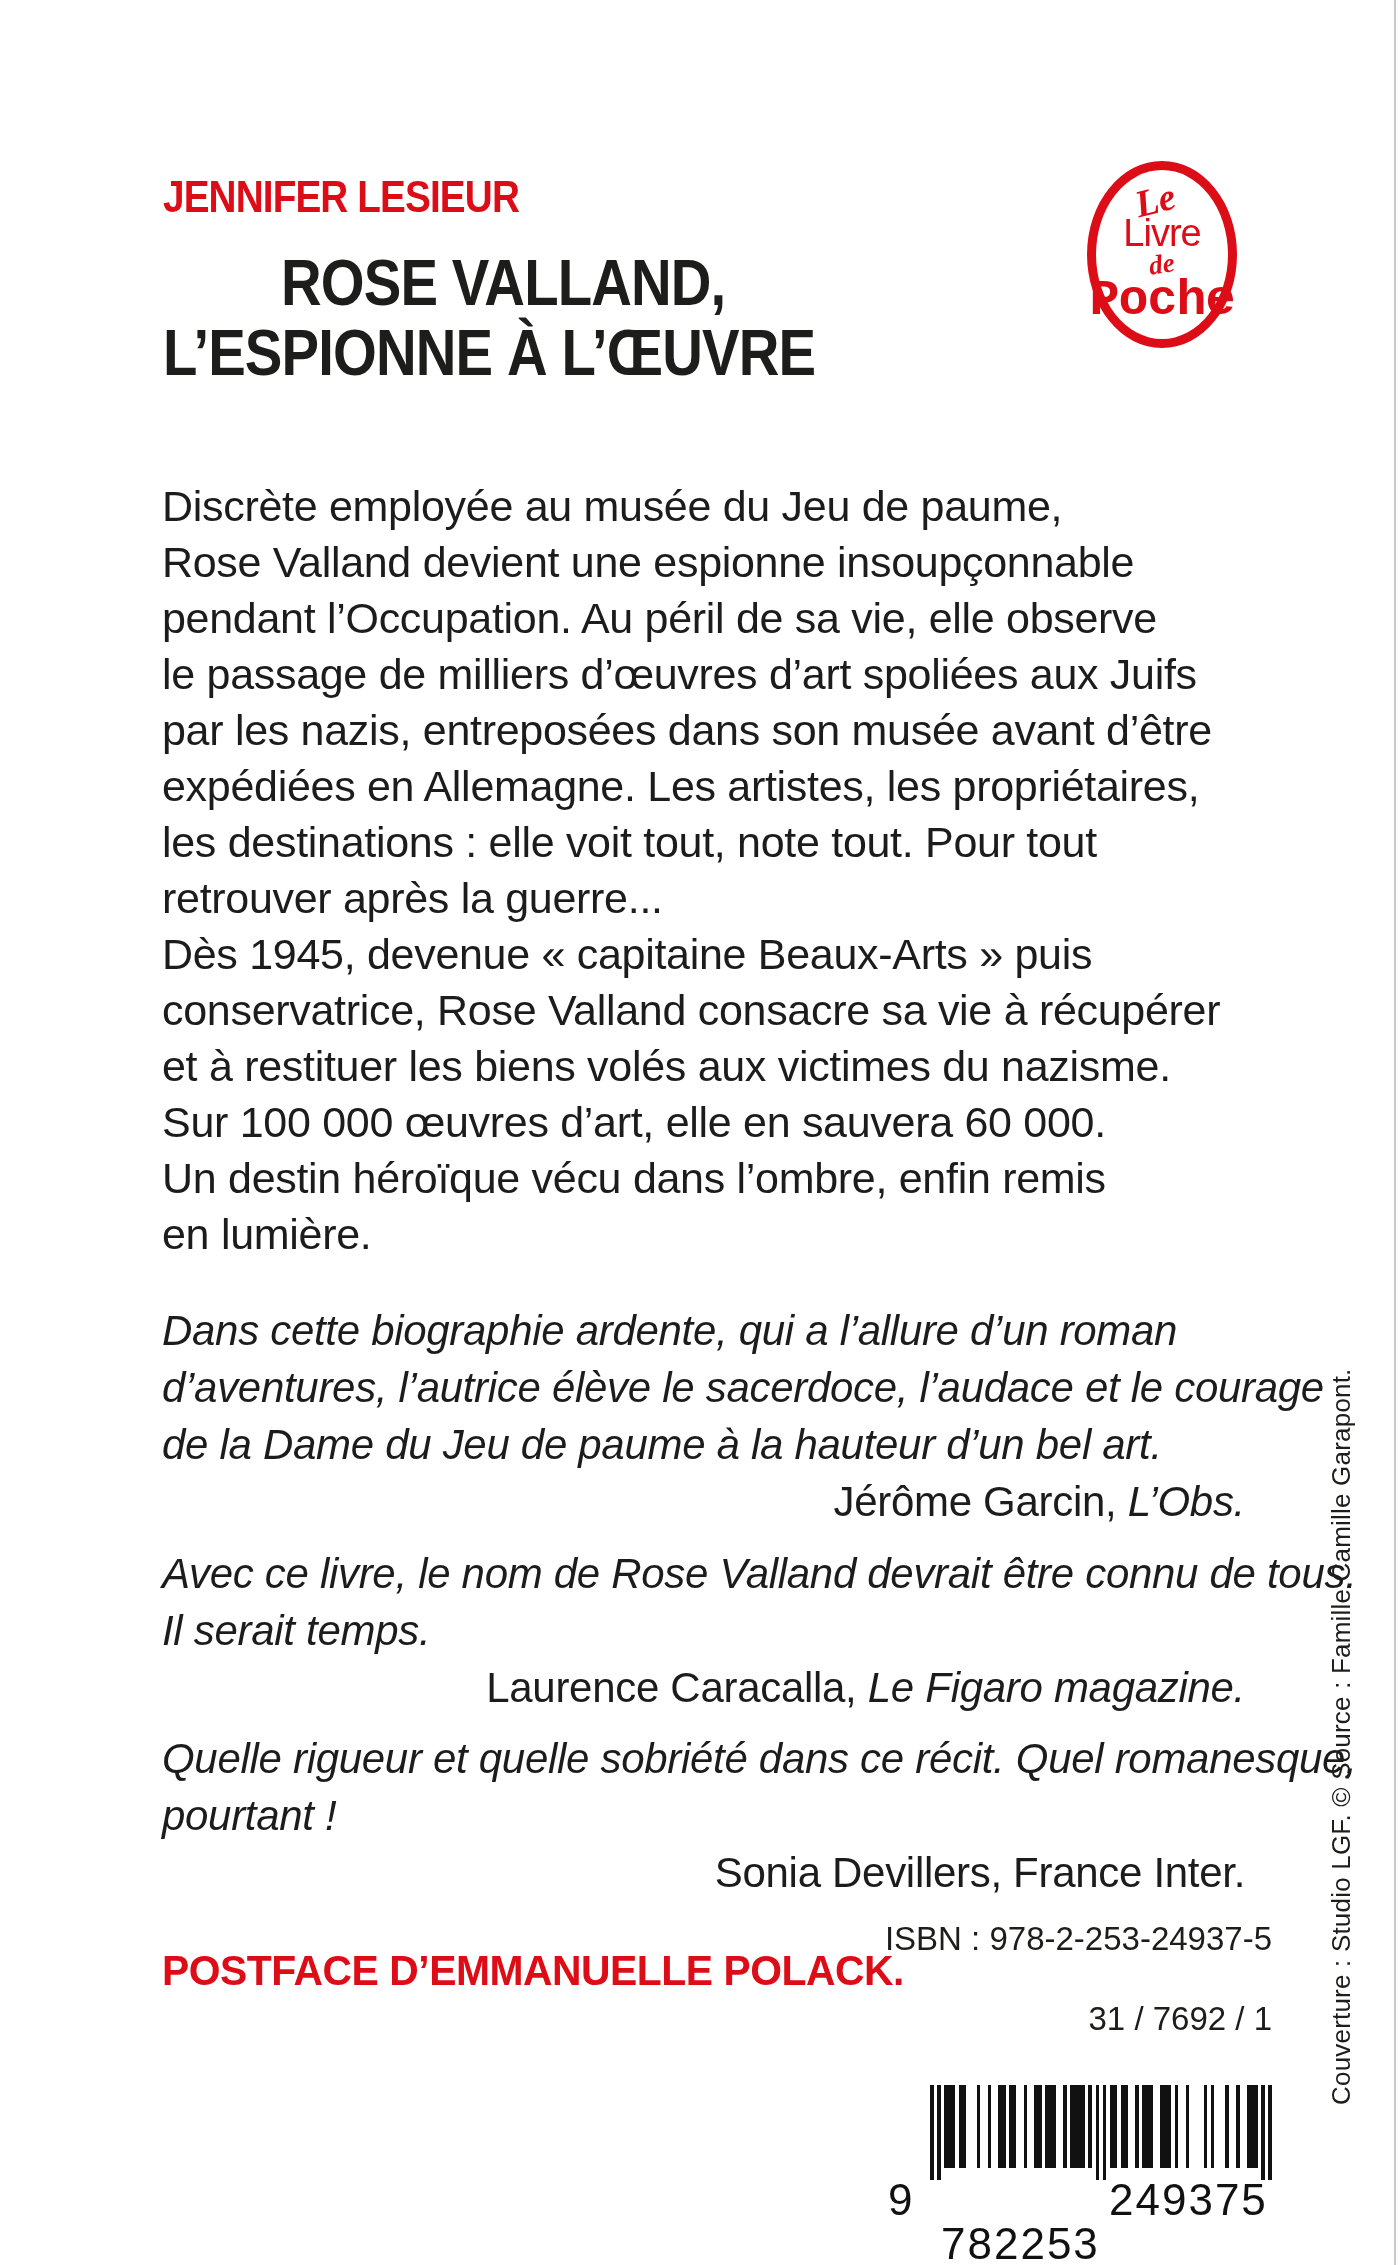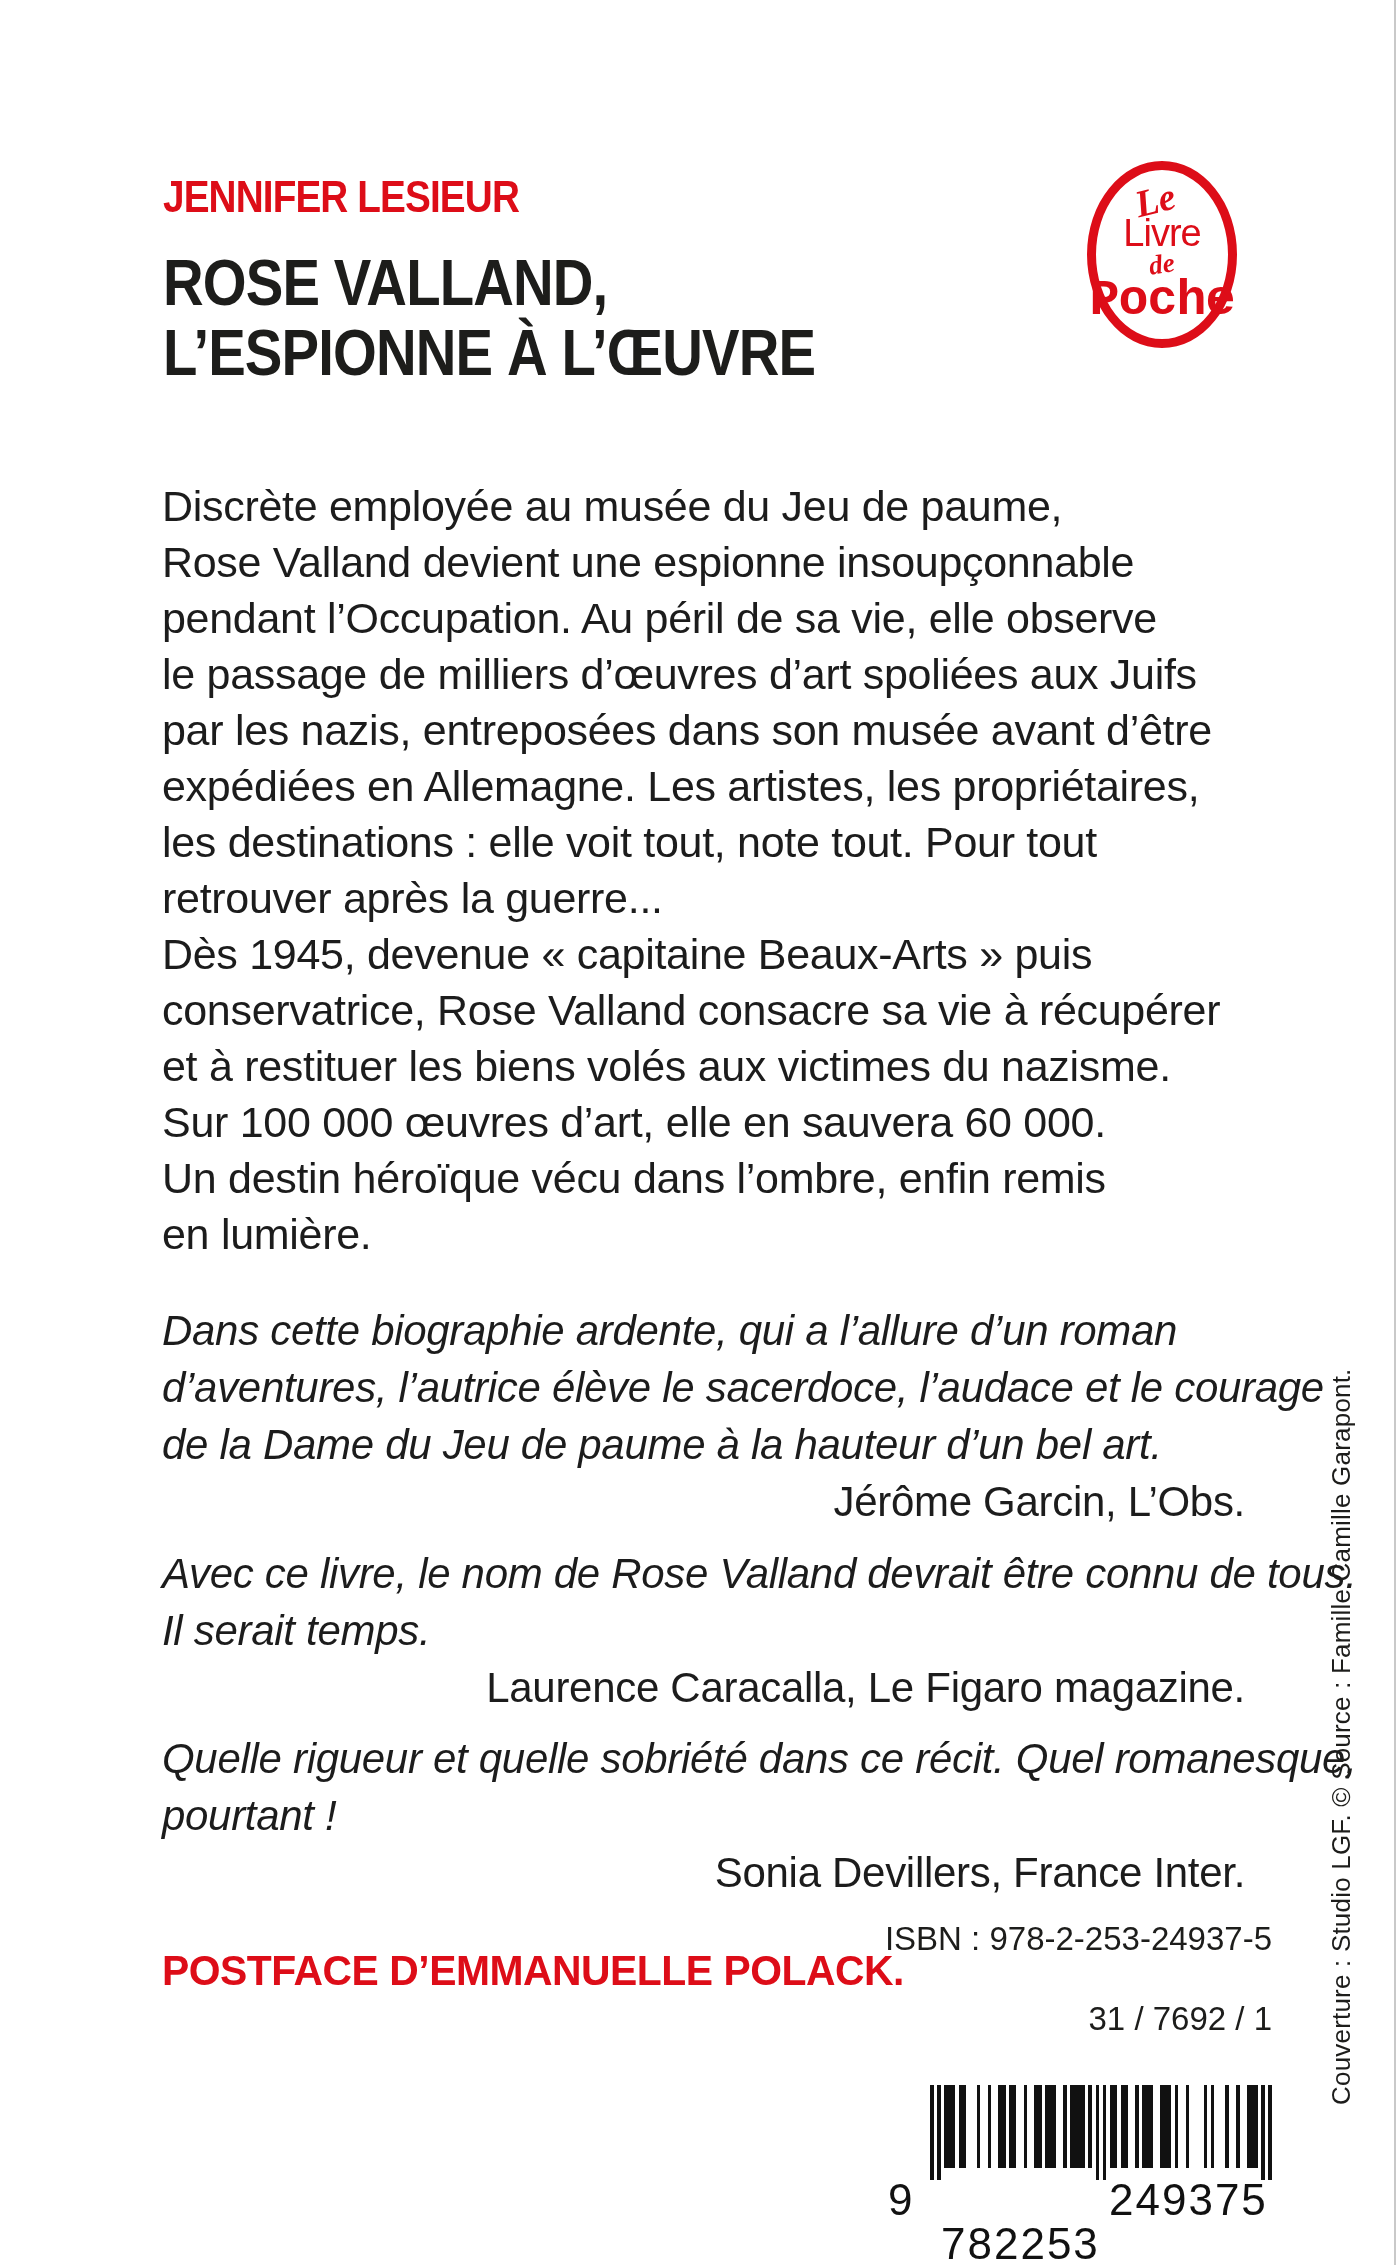--- a/index.html
+++ b/index.html
@@ -11,21 +11,21 @@
   
   .edge-line{left:1394px;top:0;width:2px;height:2265px;background:#c9c9c9;}
 
   
   .author{
     left:163px;top:172px;color:#dd0d18;font-weight:bold;font-size:44px;
     letter-spacing:-1px;white-space:nowrap;
   }
   .book-title{
     left:163px;top:248px;font-weight:bold;font-size:64px;line-height:70px;
-    letter-spacing:-1px;color:#1d1d1b;white-space:nowrap;
+    letter-spacing:-1px;color:#1d1d1b;white-space:nowrap;text-align:center;
   }
   .squeeze{display:inline-block;transform:scaleX(0.88);transform-origin:left center;}
 
   
   .logo{
     left:1087px;top:161px;width:150px;height:187px;border:9px solid #dd0d18;
     border-radius:50%;box-sizing:border-box;display:flex;flex-direction:column;
     align-items:center;justify-content:center;color:#dd0d18;background:#fff;
   }
   .logo .script{font-family:"Liberation Serif", serif;font-style:italic;font-weight:bold;}
@@ -43,21 +43,21 @@
 
   
   .quote{
     left:162px;width:1083px;font-size:42px;line-height:57px;font-style:italic;
     letter-spacing:-0.3px;color:#1c1c1c;
   }
   .quote-1{top:1302px;}
   .quote-2{top:1545px;}
   .quote-3{top:1730px;}
   .attribution{text-align:right;font-style:normal;white-space:nowrap;}
-  .attribution .src{}
+  .attribution .src{font-style:italic;}
 
   
   .postface{
     left:162px;top:1946px;color:#dd0d18;font-weight:bold;font-size:43px;
     letter-spacing:-0.5px;white-space:nowrap;
   }
 
   
   .folio{right:128px;top:2000px;font-size:33px;text-align:right;white-space:nowrap;}
   .isbn{right:128px;top:1920px;font-size:33px;text-align:right;white-space:nowrap;}

